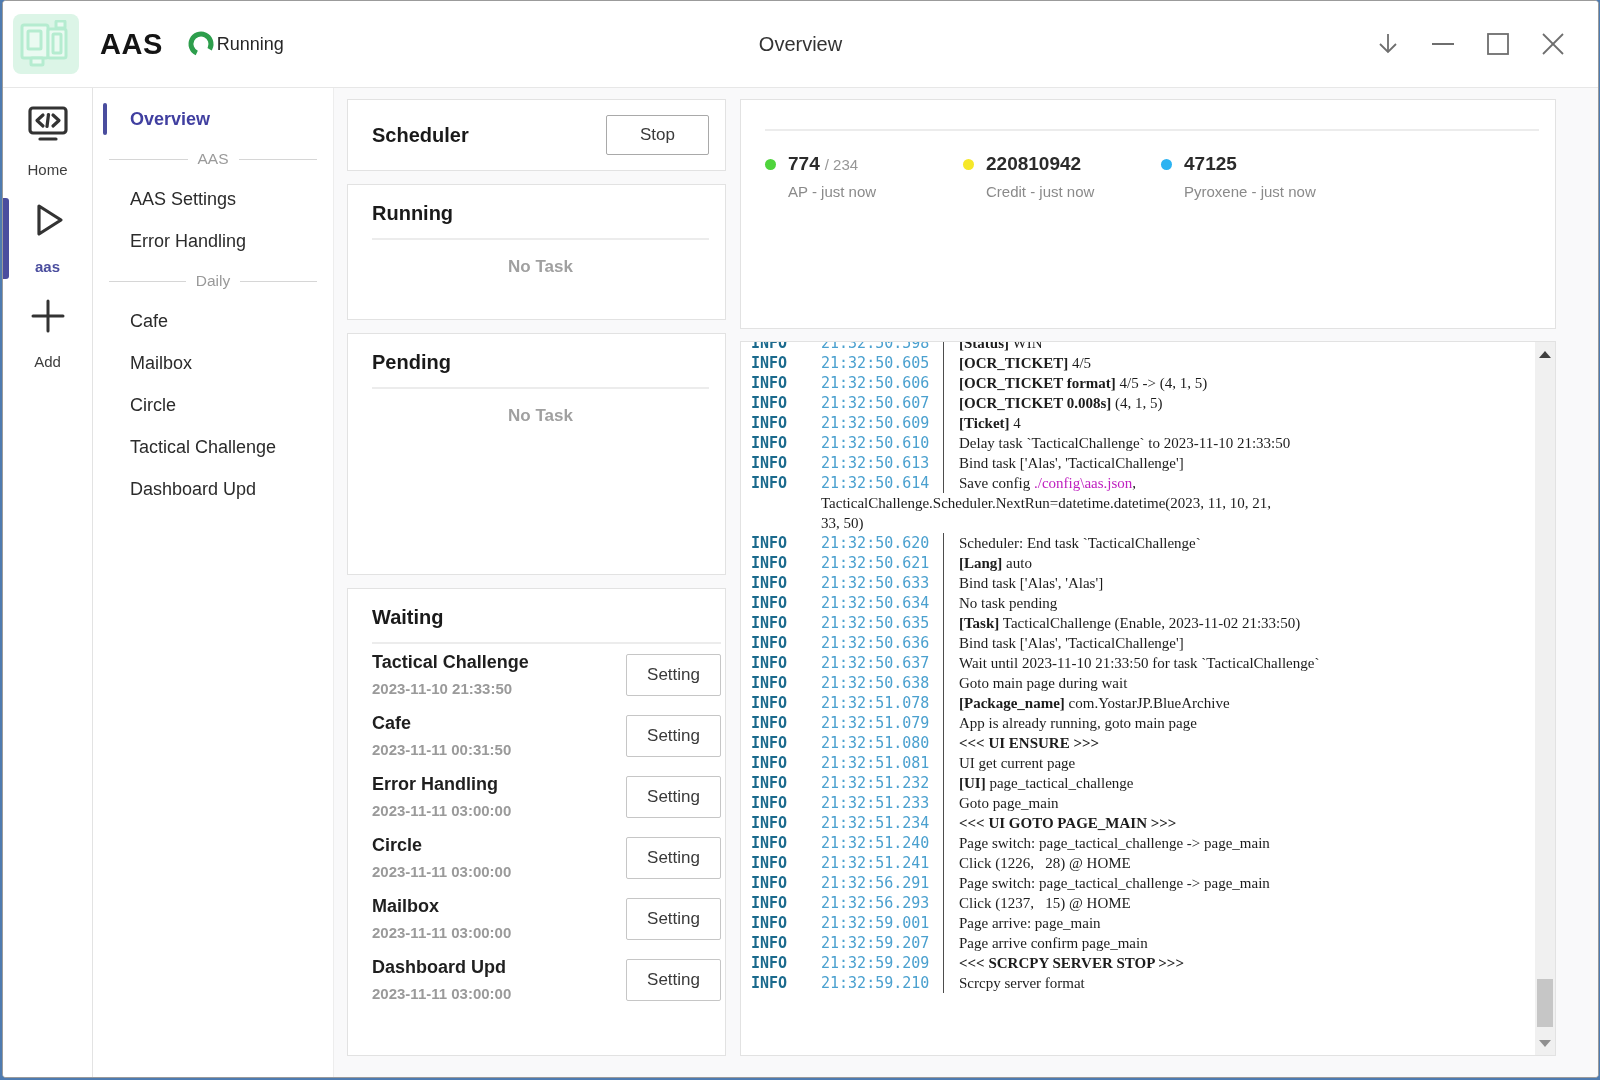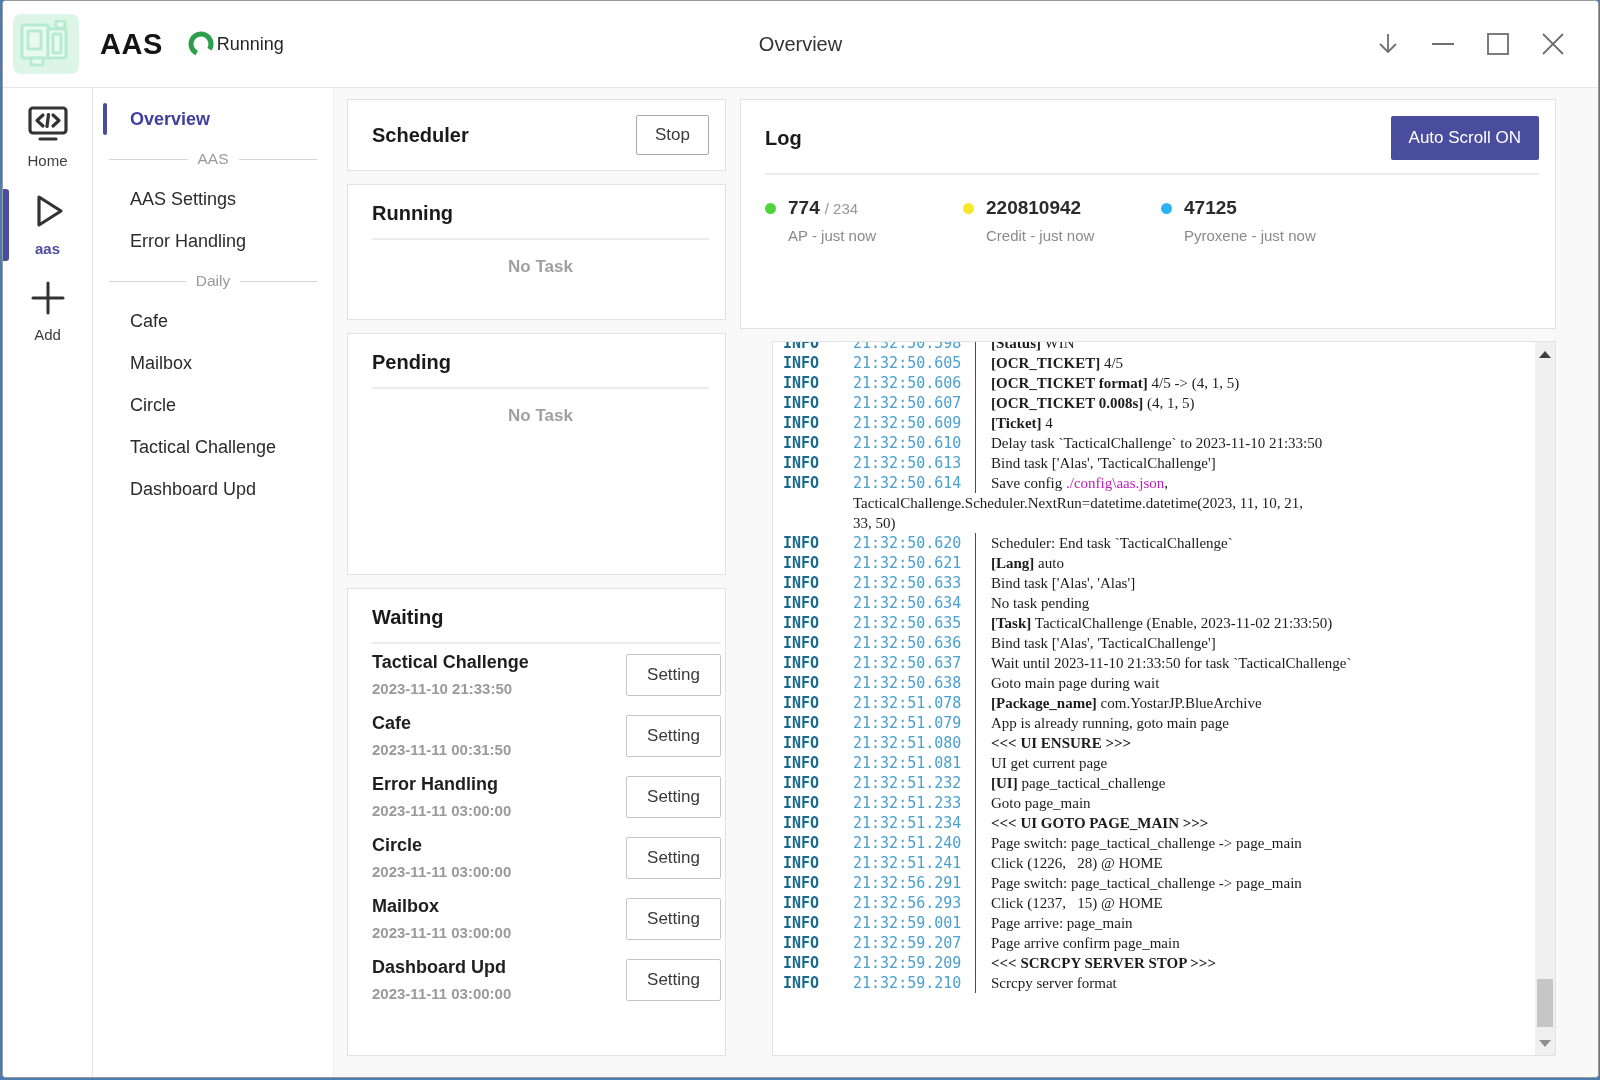--- a/index.html
+++ b/index.html
@@ -33,21 +33,21 @@
     font-size:20px; color:#333;
   }
   .controls { margin-left:auto; margin-right:22px; display:flex; align-items:center; }
   .ctrl-btn { width:46px; height:46px; display:flex; align-items:center; justify-content:center; background:transparent; border:none; padding:0; margin-left:9px; }
   
   .main { flex:1; display:flex; min-height:0; }
   .rail {
     width:90px; flex:0 0 90px; background:#fff; border-right:1px solid #e3e3e3;
     padding-top:13px; display:flex; flex-direction:column; align-items:center;
   }
-  .rail-item { position:relative; width:100%; display:flex; flex-direction:column; align-items:center; padding:4px 12px 6px; margin-bottom:12px; cursor:default; }
+  .rail-item { position:relative; width:100%; display:flex; flex-direction:column; align-items:center; padding:4px 12px 6px; margin-bottom:12px; cursor:default;gap:9px; }
   .rail-item .bar { display:none; }
   .rail-item.active .bar {
     display:block; position:absolute; left:0; top:2px; bottom:2px; width:6px;
     background:#4a4d9e; border-radius:0 3px 3px 0;
   }
   .rail-label { font-size:15px; color:#3d3d3d; margin-top:5px; }
   .rail-item.active .rail-label { color:#4a4d9e; font-weight:bold; }
   .nav {
     width:240px; flex:0 0 240px; background:#fff; padding-top:10px;
   }
@@ -72,21 +72,21 @@
   }
   .col-left { width:379px; flex:0 0 379px; display:flex; flex-direction:column; gap:13px; }
   .col-right { flex:1; display:flex; flex-direction:column; gap:12px; min-width:0; }
   .panel { background:#fff; border:1px solid #e2e2e2;gap:32px; }
   .panel-title { font-size:20px; font-weight:bold; color:#1a1a1a; }
   .panel-rule { height:0; border-bottom:2px solid #ececec; margin-top:13px; }
   
   .scheduler { height:72px; flex:0 0 72px; display:flex; align-items:center; justify-content:space-between; padding:0 16px 0 24px; }
   .btn-outline {
     background:#fff; border:1px solid #a9a9a9; border-radius:2px;
-    font-size:17px; color:#3a3a3a; padding:9px 18px; font-family:inherit; cursor:pointer;
+    font-size:17px; color:#3a3a3a; padding:9px 33px; font-family:inherit; cursor:pointer;
   }
   
   .taskbox { padding:17px 16px 0 24px; }
   .running { height:136px; flex:0 0 136px; }
   .pending { height:242px; flex:0 0 242px; }
   .no-task { text-align:center; color:#a0a0a0; font-size:17px; font-weight:600; margin-top:17px; }
   
   .waiting { flex:1; padding:17px 4px 0 24px; overflow:hidden; }
   .task-row { height:61px; display:flex; align-items:center; justify-content:space-between; }
   .task-name { font-size:18px; font-weight:bold; color:#1f1f1f; }
@@ -103,21 +103,21 @@
     font-size:17px; padding:12px 18px; font-family:inherit; cursor:pointer;
   }
   .stats { display:flex; margin-top:22px; }
   .stat { width:198px; display:flex; }
   .stat-dot { width:11px; height:11px; border-radius:50%; margin-top:6px; flex:0 0 11px; }
   .stat-text { margin-left:12px; }
   .stat-value { font-size:19px; font-weight:bold; color:#2b2b2b; }
   .stat-suffix { font-size:15px; font-weight:normal; color:#969696; margin-left:5px; }
   .stat-label { font-size:15px; color:#8a8a8a; margin-top:8px; }
   
-  .log-out { flex:1; position:relative; overflow:hidden;margin-left:32px; }
+  .log-out { flex:1; position:relative; overflow:hidden; }
   .log-scroll { position:absolute; left:0; top:0; right:20px; bottom:0; overflow:hidden; }
   .log-content { margin-top:-9px; }
   .log-line { display:flex; font-family:"DejaVu Sans Mono", monospace; font-size:15px; line-height:20px; white-space:pre; }
   .log-line .lvl { width:70px; margin-left:10px; color:#1b6a8d; font-weight:bold; flex:0 0 70px; }
   .log-line .time { width:122px; flex:0 0 122px; color:#4aa0cf; }
   .log-line .msg { border-left:1px solid #4d4d4d; padding-left:15px; color:#1c1c1c;font-family:Liberation Serif, serif; }
   .log-line .msg.contmsg { border-left:none; padding-left:0; }
   .log-line .b { font-weight:bold; }
   .log-line .m { color:#bf1fbf; }
   
@@ -306,24 +306,20 @@
                 <button class="btn-setting">Setting</button>
               </div>
             </div>
         </div>
 
       </div>
 
       <div class="col-right">
 
         <div class="panel log-head">
-          <div class="log-head-row">
-            <div class="panel-title">Log</div>
-            <button class="btn-accent">Auto Scroll ON</button>
-          </div>
           <div class="panel-rule"></div>
           <div class="stats">
               <div class="stat">
                 <div class="stat-dot" style="background: rgb(79, 212, 60);"></div>
                 <div class="stat-text">
                   <div class="stat-value"><span>774</span><span class="stat-suffix">/ 234</span></div>
                   <div class="stat-label">AP - just now</div>
                 </div>
               </div>
               <div class="stat">

